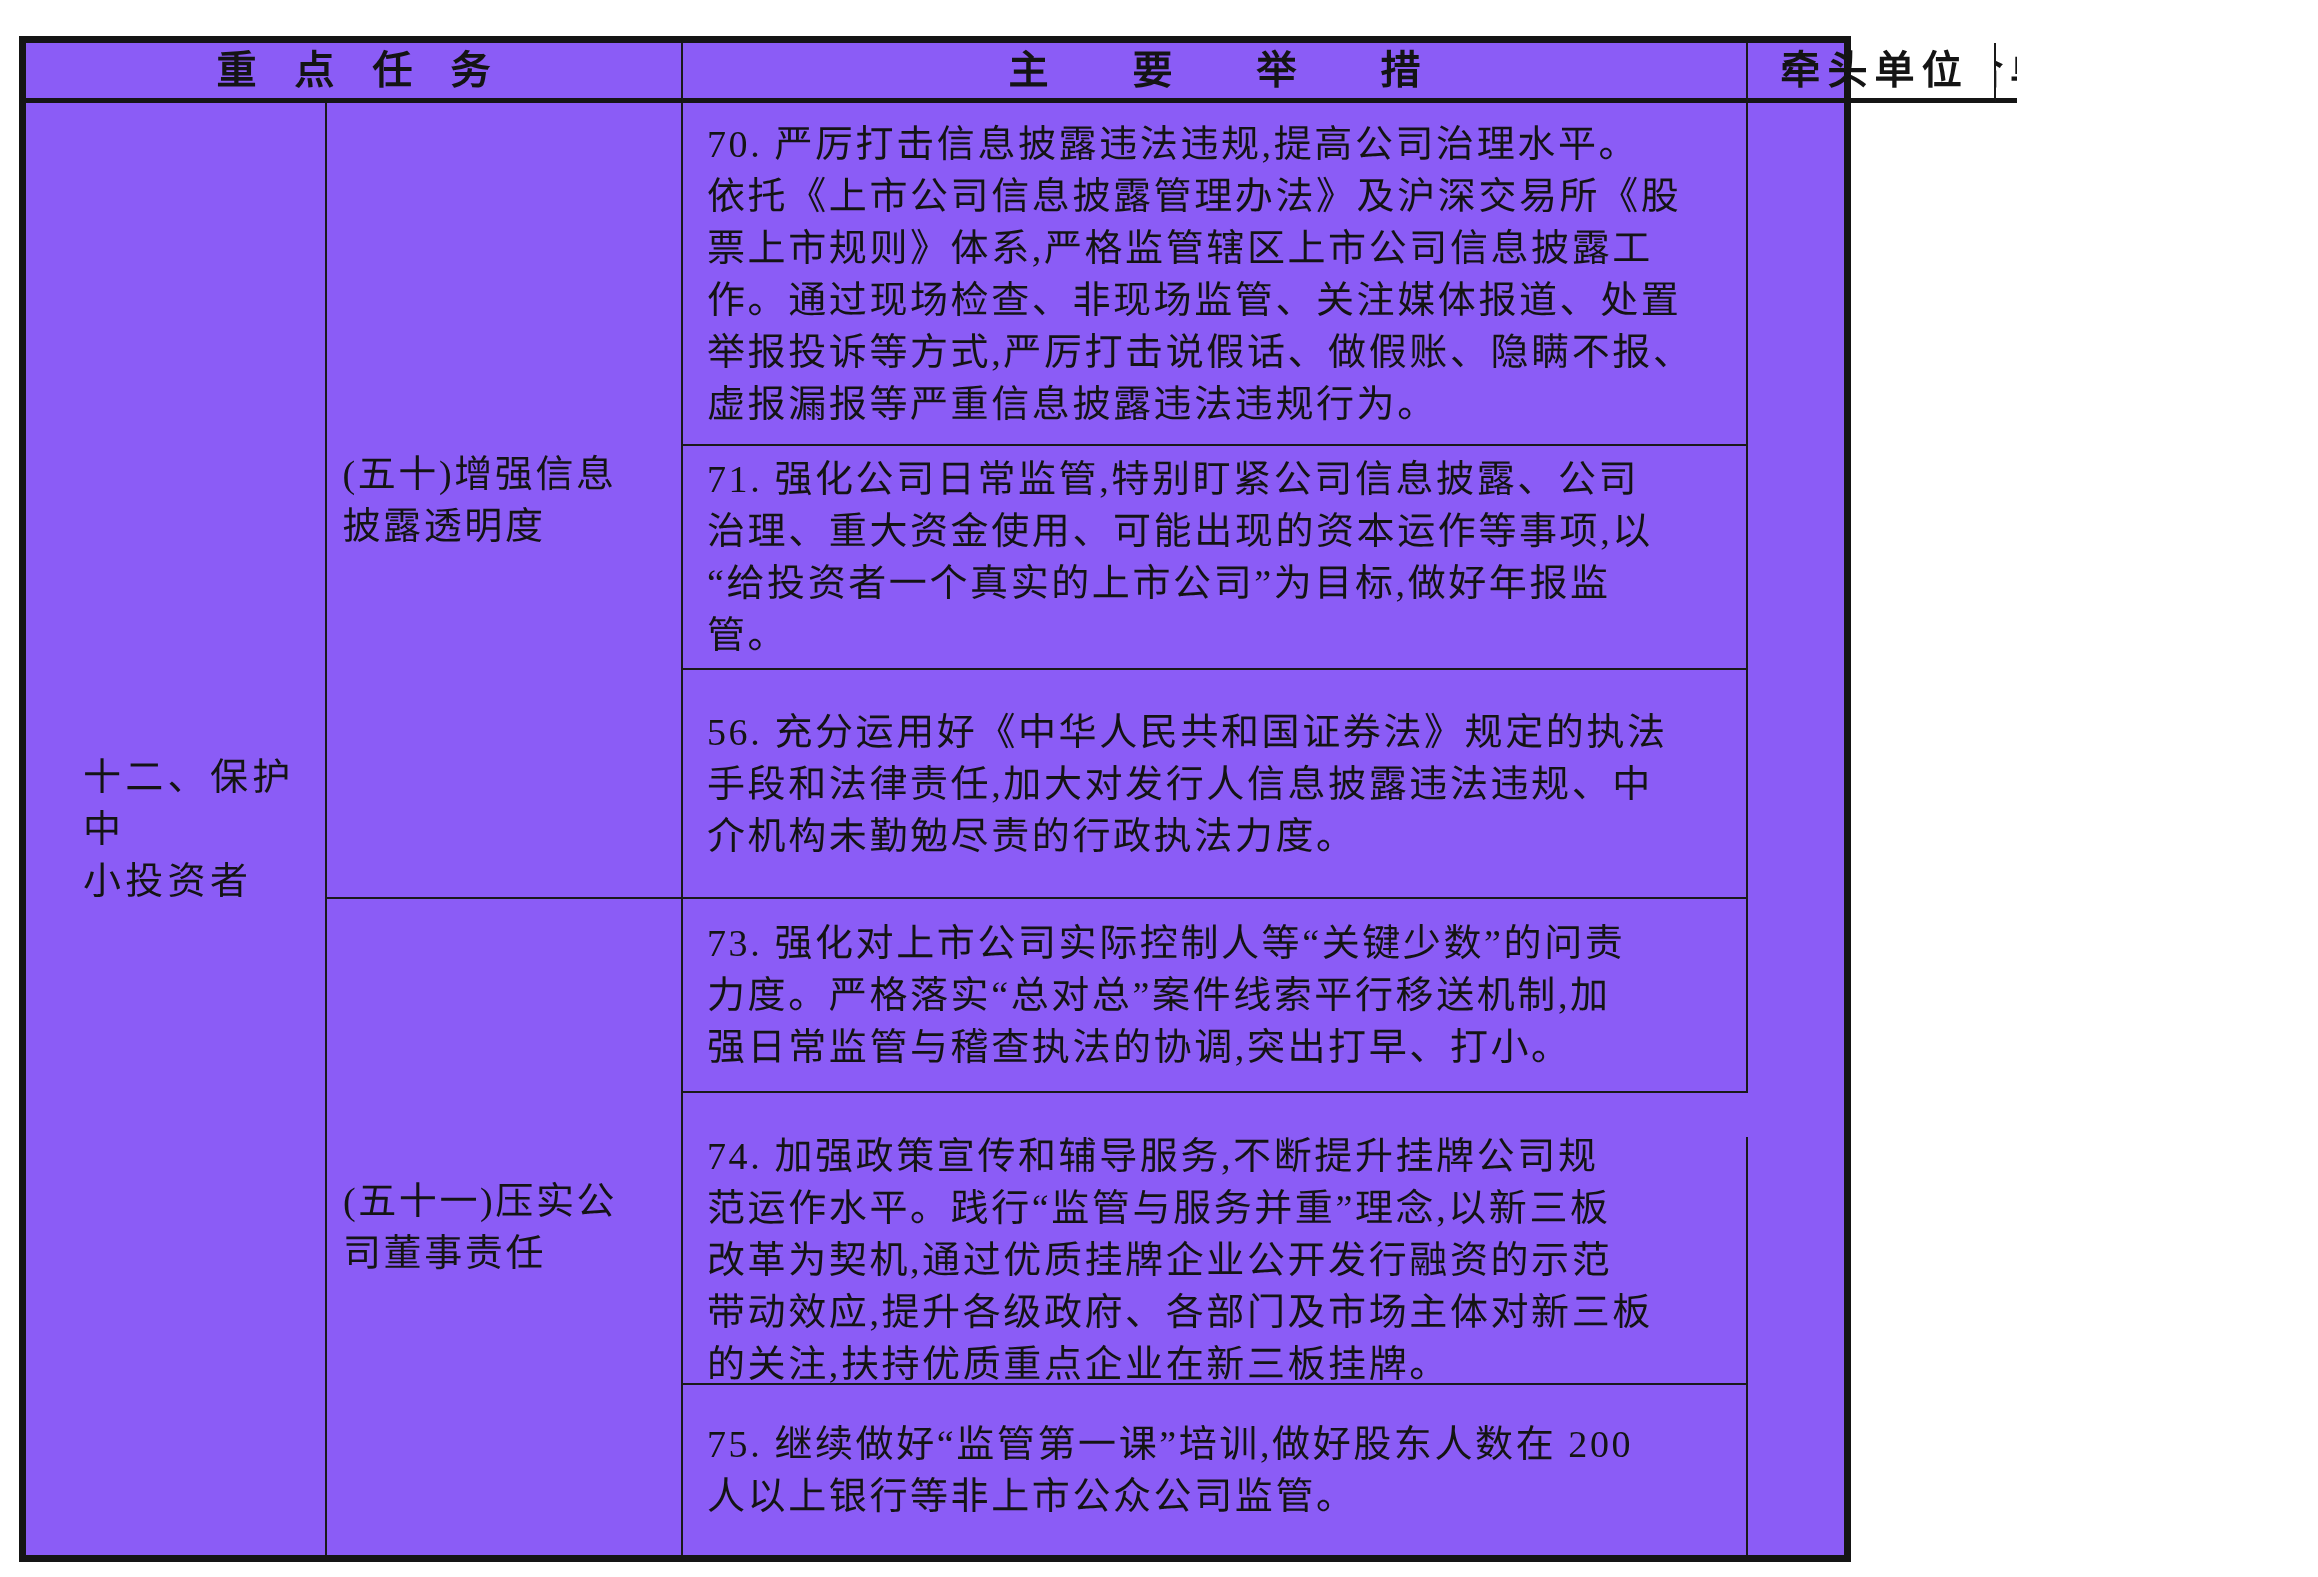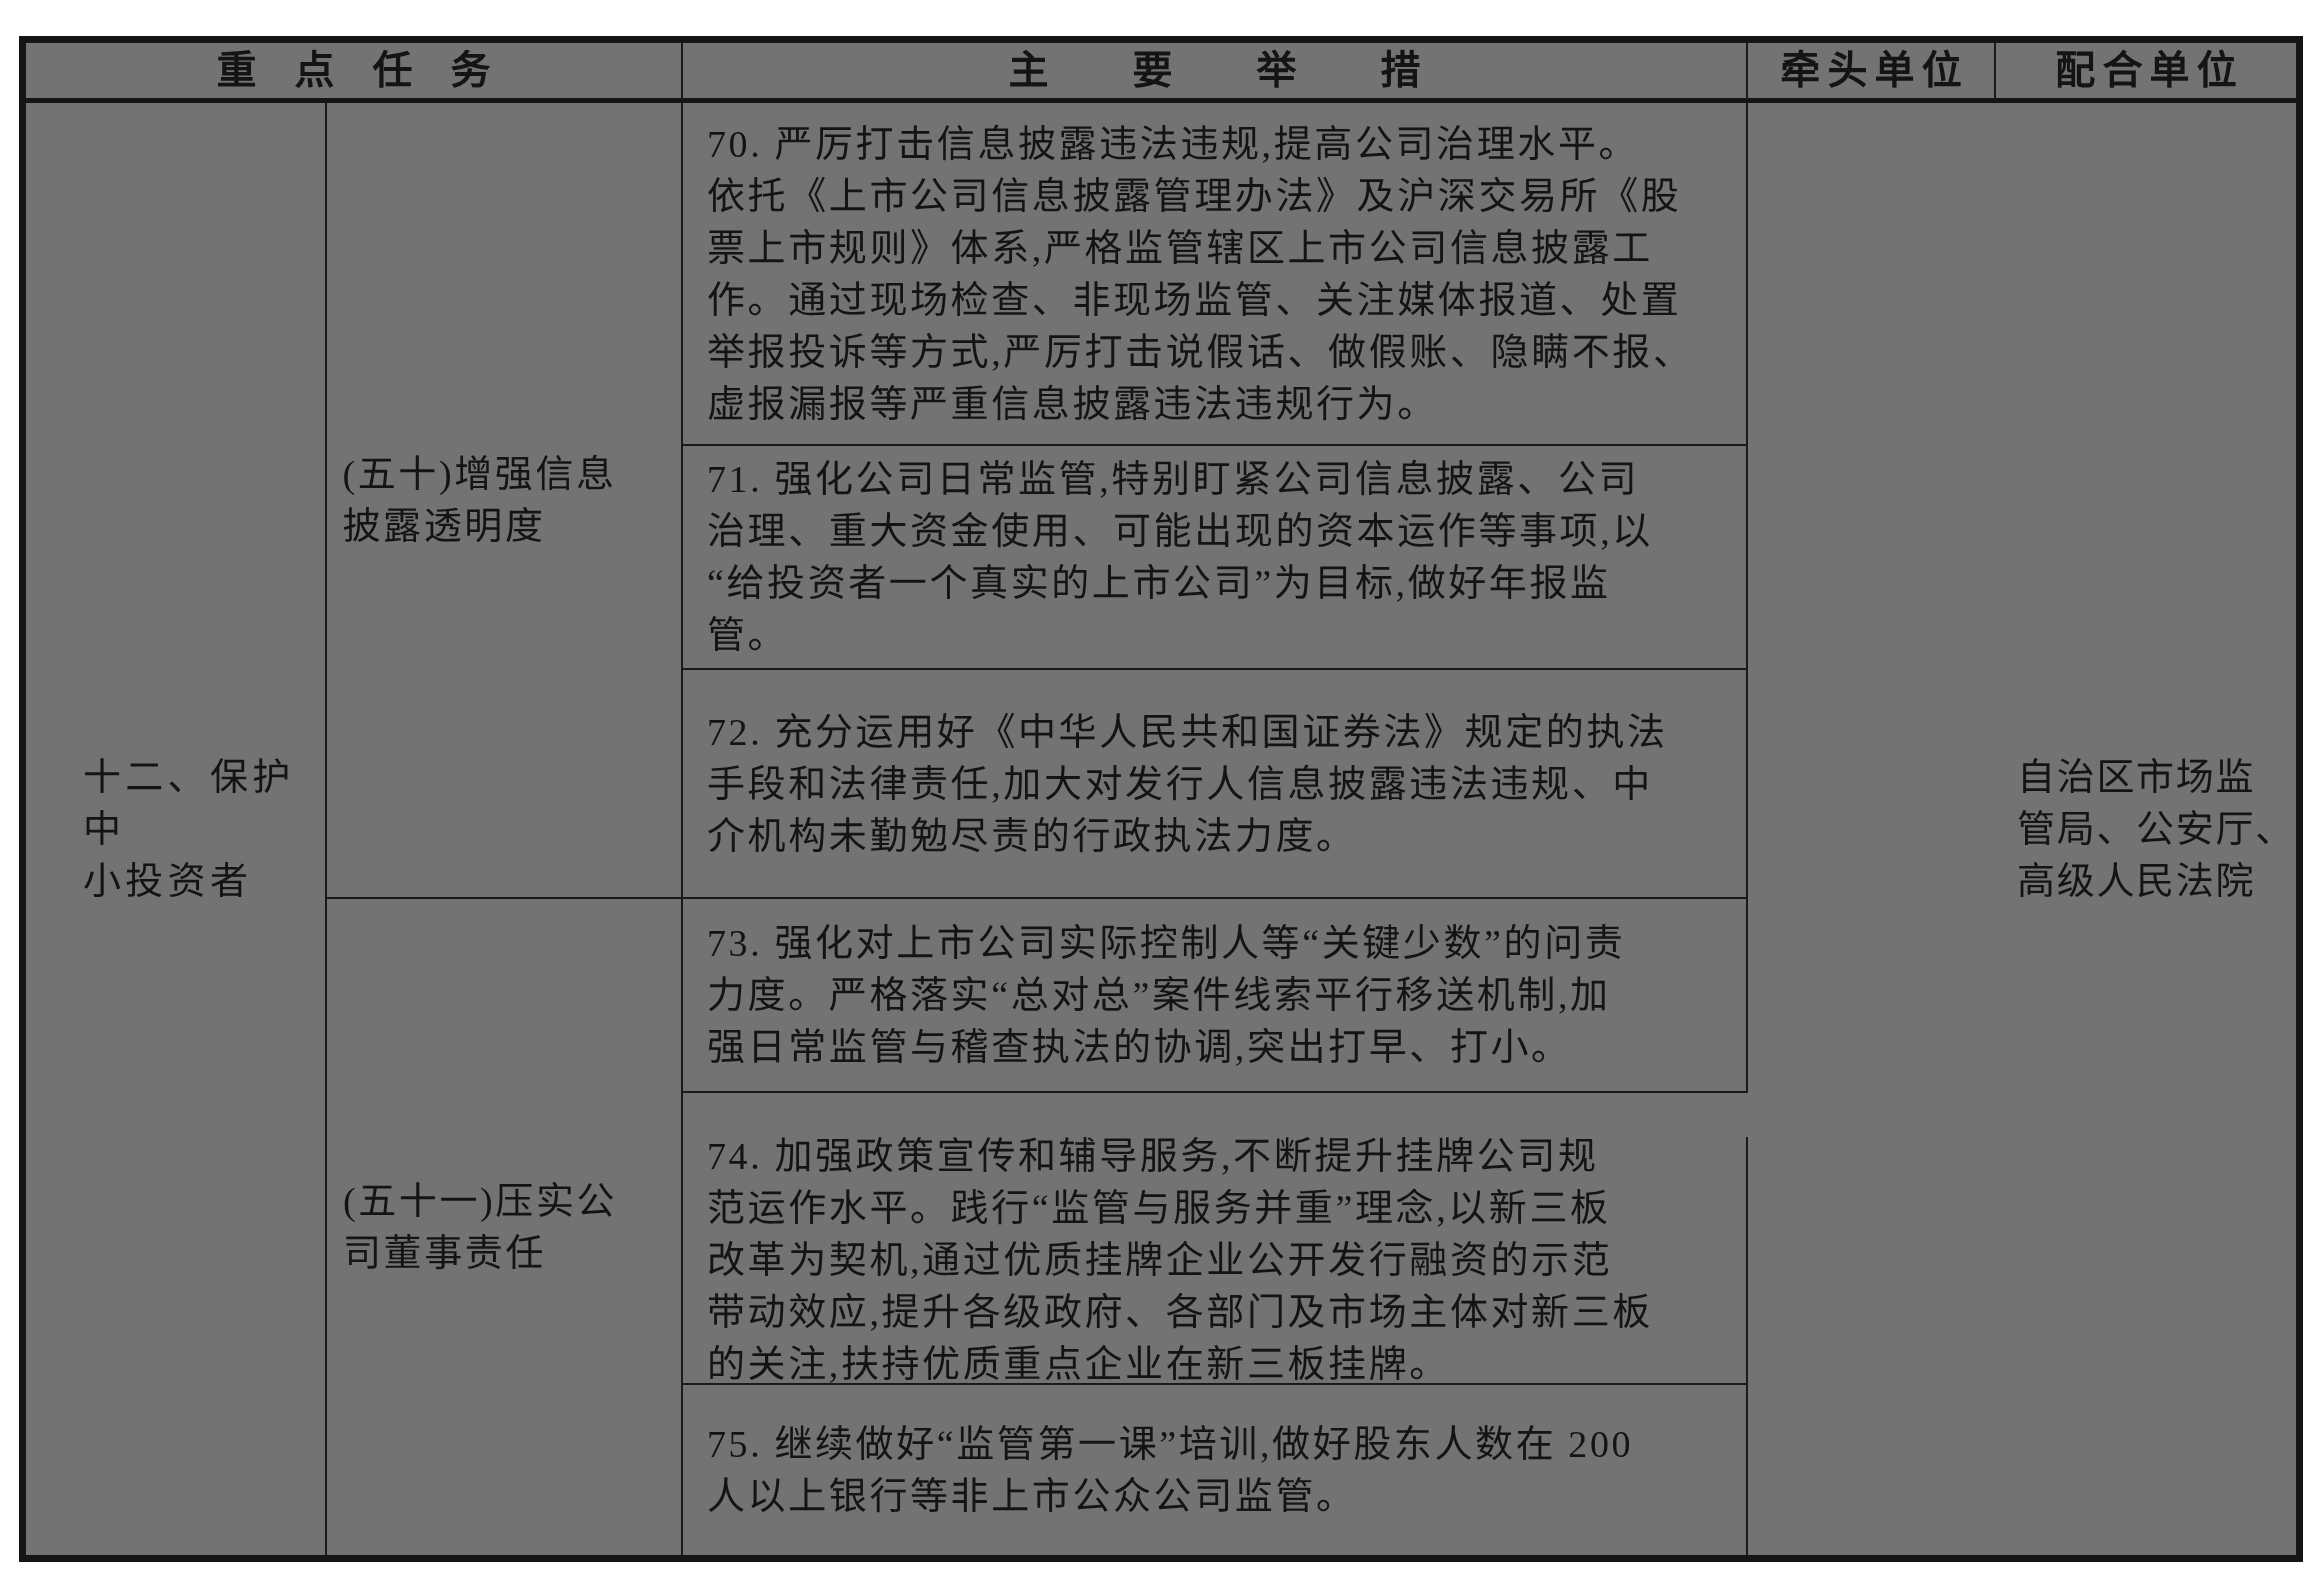--- a/index.html
+++ b/index.html
@@ -7,27 +7,27 @@
     width:2319px;height:1578px;
     background:#ffffff;
     font-family:"Liberation Serif","DejaVu Serif",serif;
     color:#141414;
     position:relative;
     overflow:hidden;
   }
   .tbl{
     position:absolute;
     left:19px;top:36px;
-    width:2284px;height:1526px;
+    width:1832px;height:1526px;
     box-sizing:border-box;
     border:7px solid #151515;
     display:grid;
     grid-template-columns:301px 356px 1065px 248px 1fr;
     grid-template-rows:60px 343px 224px 229px 194px 292px 1fr;
-    background:#737373;
+    background:#8b5cf6;
   }
   .cell{
     box-sizing:border-box;
     display:flex;
     align-items:center;
     white-space:pre-line;
     font-size:38px;
     line-height:52px;
     letter-spacing:2.6px;
     overflow:hidden;
@@ -80,21 +80,21 @@
   <div class="cell measure m70 b-r b-b">70. 严厉打击信息披露违法违规,提高公司治理水平。
 依托《上市公司信息披露管理办法》及沪深交易所《股
 票上市规则》体系,严格监管辖区上市公司信息披露工
 作。通过现场检查、非现场监管、关注媒体报道、处置
 举报投诉等方式,严厉打击说假话、做假账、隐瞒不报、
 虚报漏报等严重信息披露违法违规行为。</div>
   <div class="cell measure m71 b-r b-b">71. 强化公司日常监管,特别盯紧公司信息披露、公司
 治理、重大资金使用、可能出现的资本运作等事项,以
 “给投资者一个真实的上市公司”为目标,做好年报监
 管。</div>
-  <div class="cell measure m72 b-r b-b">72. 充分运用好《中华人民共和国证券法》规定的执法
+  <div class="cell measure m72 b-r b-b">56. 充分运用好《中华人民共和国证券法》规定的执法
 手段和法律责任,加大对发行人信息披露违法违规、中
 介机构未勤勉尽责的行政执法力度。</div>
   <div class="cell measure m73 b-r b-b">73. 强化对上市公司实际控制人等“关键少数”的问责
 力度。严格落实“总对总”案件线索平行移送机制,加
 强日常监管与稽查执法的协调,突出打早、打小。</div>
   <div class="cell measure m74 b-r b-b">74. 加强政策宣传和辅导服务,不断提升挂牌公司规
 范运作水平。践行“监管与服务并重”理念,以新三板
 改革为契机,通过优质挂牌企业公开发行融资的示范
 带动效应,提升各级政府、各部门及市场主体对新三板
 的关注,扶持优质重点企业在新三板挂牌。</div>

